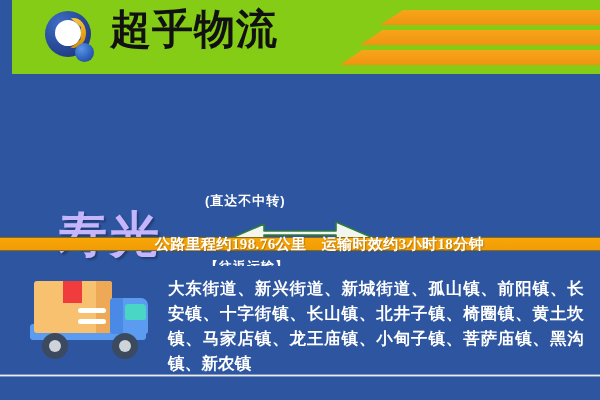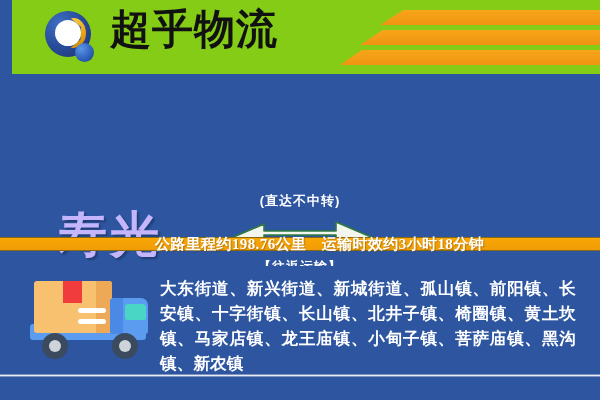--- a/index.html
+++ b/index.html
@@ -121,21 +121,21 @@
     white-space: nowrap;
     text-shadow: 2px 2px 2px rgba(0,0,0,0.28);
   }
   .city-from { left: 58px; }
   .city-to   { left: 384px; }
 
   .mid {
     position: absolute;
     left: 205px; top: 118px;
     width: 190px;
-    text-align: center;
+    text-align: left;
   }
   .mid-top {
     font-family: "Liberation Sans", "DejaVu Sans", sans-serif;
     font-size: 13px;
     font-weight: bold;
     color: #ffffff;
     letter-spacing: 1px;
     white-space: nowrap;
   }
   .arrow-wrap {
@@ -259,21 +259,21 @@
   .hub {
     position: absolute;
     top: 7px; left: 7px;
     width: 12px; height: 12px;
     border-radius: 50%;
     background: #cfd4da;
   }
 
   .areas {
     position: absolute;
-    left: 160px; top: 10px;
+    left: 168px; top: 10px;
     width: 416px;
     font-family: "Liberation Serif", "DejaVu Serif", serif;
     font-size: 16.5px;
     font-weight: bold;
     color: #ffffff;
     line-height: 25px;
     letter-spacing: 0.2px;
     text-align: justify;
   }
 

